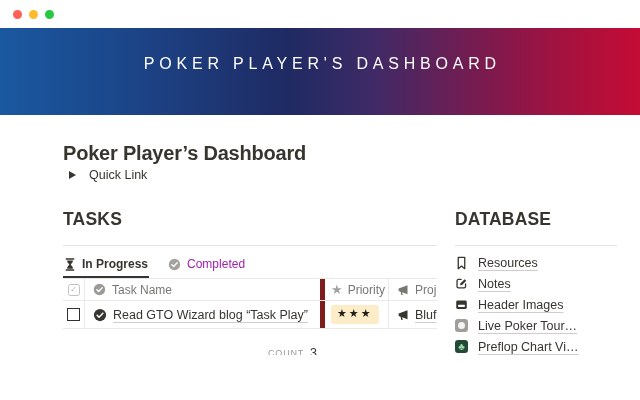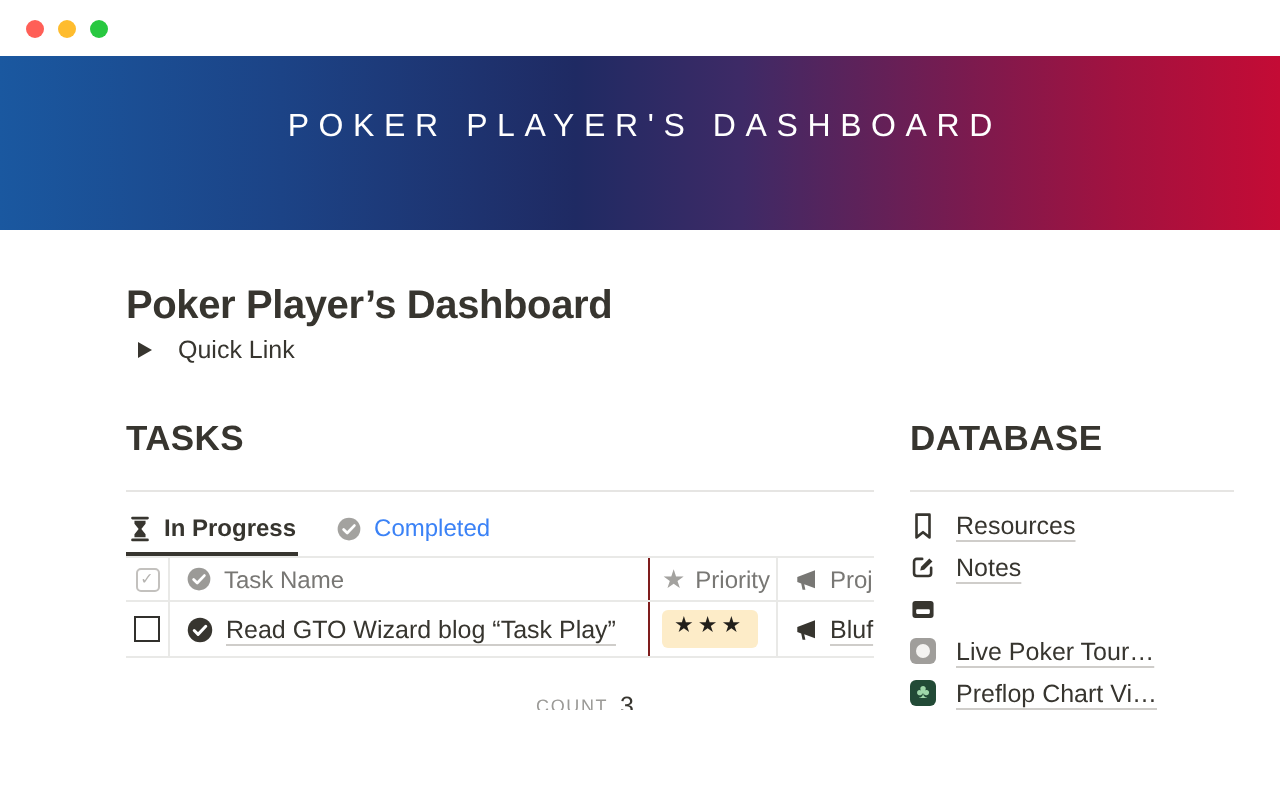--- a/index.html
+++ b/index.html
@@ -88,28 +88,28 @@
 
   
   .tabs { display: flex; gap: 18px; margin-top: 6px; }
   .tab {
     display: flex; align-items: center; gap: 6px;
     font-size: 12px;
     padding: 5px 1px 5px;
     cursor: pointer;
   }
   .tab.active { font-weight: 700; color: #37352f; border-bottom: 2px solid #37352f; }
-  .tab.inactive { font-weight: 500; color: #3b82f6; border-bottom: 2px solid transparent; }
+  .tab.inactive { font-weight: 500; color: #a21caf; border-bottom: 2px solid transparent; }
 
   
   .task-table { border-top: 1px solid #e9e9e7; width: 374px; overflow: hidden; }
   .trow { display: flex; border-bottom: 1px solid #e9e9e7; align-items: stretch; }
   .cell { display: flex; align-items: center; overflow: hidden; white-space: nowrap; }
   .c-check { width: 22px; flex: none; justify-content: center; border-right: 1px solid #e9e9e7; }
-  .c-task  { width: 240px; flex: none; padding: 0 8px; gap: 6px; border-right: 1px solid #7f1d1d; }
+  .c-task  { width: 240px; flex: none; padding: 0 8px; gap: 6px; border-right: 5px solid #7f1d1d; }
   .c-pri   { width: 64px; flex: none; padding: 0 6px; gap: 5px; border-right: 1px solid #e9e9e7; }
   .c-proj  { width: 120px; flex: none; padding: 0 8px; gap: 6px; }
   .hrow { height: 22px; color: #787774; font-size: 12px; }
   .drow { height: 28px; font-size: 12.5px; }
 
   .hdr-checkbox {
     width: 12px; height: 12px; border-radius: 2.5px;
     border: 1.5px solid #c3c1be;
     display: flex; align-items: center; justify-content: center;
     color: #b5b3b0; font-size: 8px; line-height: 1;
@@ -310,20 +310,21 @@
           <span class="page-link">Notes</span>
         </div>
 
         <div class="db-item">
           <span>
             <svg width="13" height="13" viewBox="0 0 16 16">
               <rect x="1.5" y="3" width="13" height="10.5" rx="1.8" fill="#37352f"></rect>
               <rect x="3.8" y="8.2" width="8.4" height="2.8" rx="0.7" fill="#ffffff"></rect>
             </svg>
           </span>
+          <span class="page-link">Header Images</span>
         </div>
 
         <div class="db-item">
           <span class="icon-tile tile-chip">
             <span class="chip-dot"></span>
           </span>
           <span class="page-link">Live Poker Tour…</span>
         </div>
 
         <div class="db-item">

